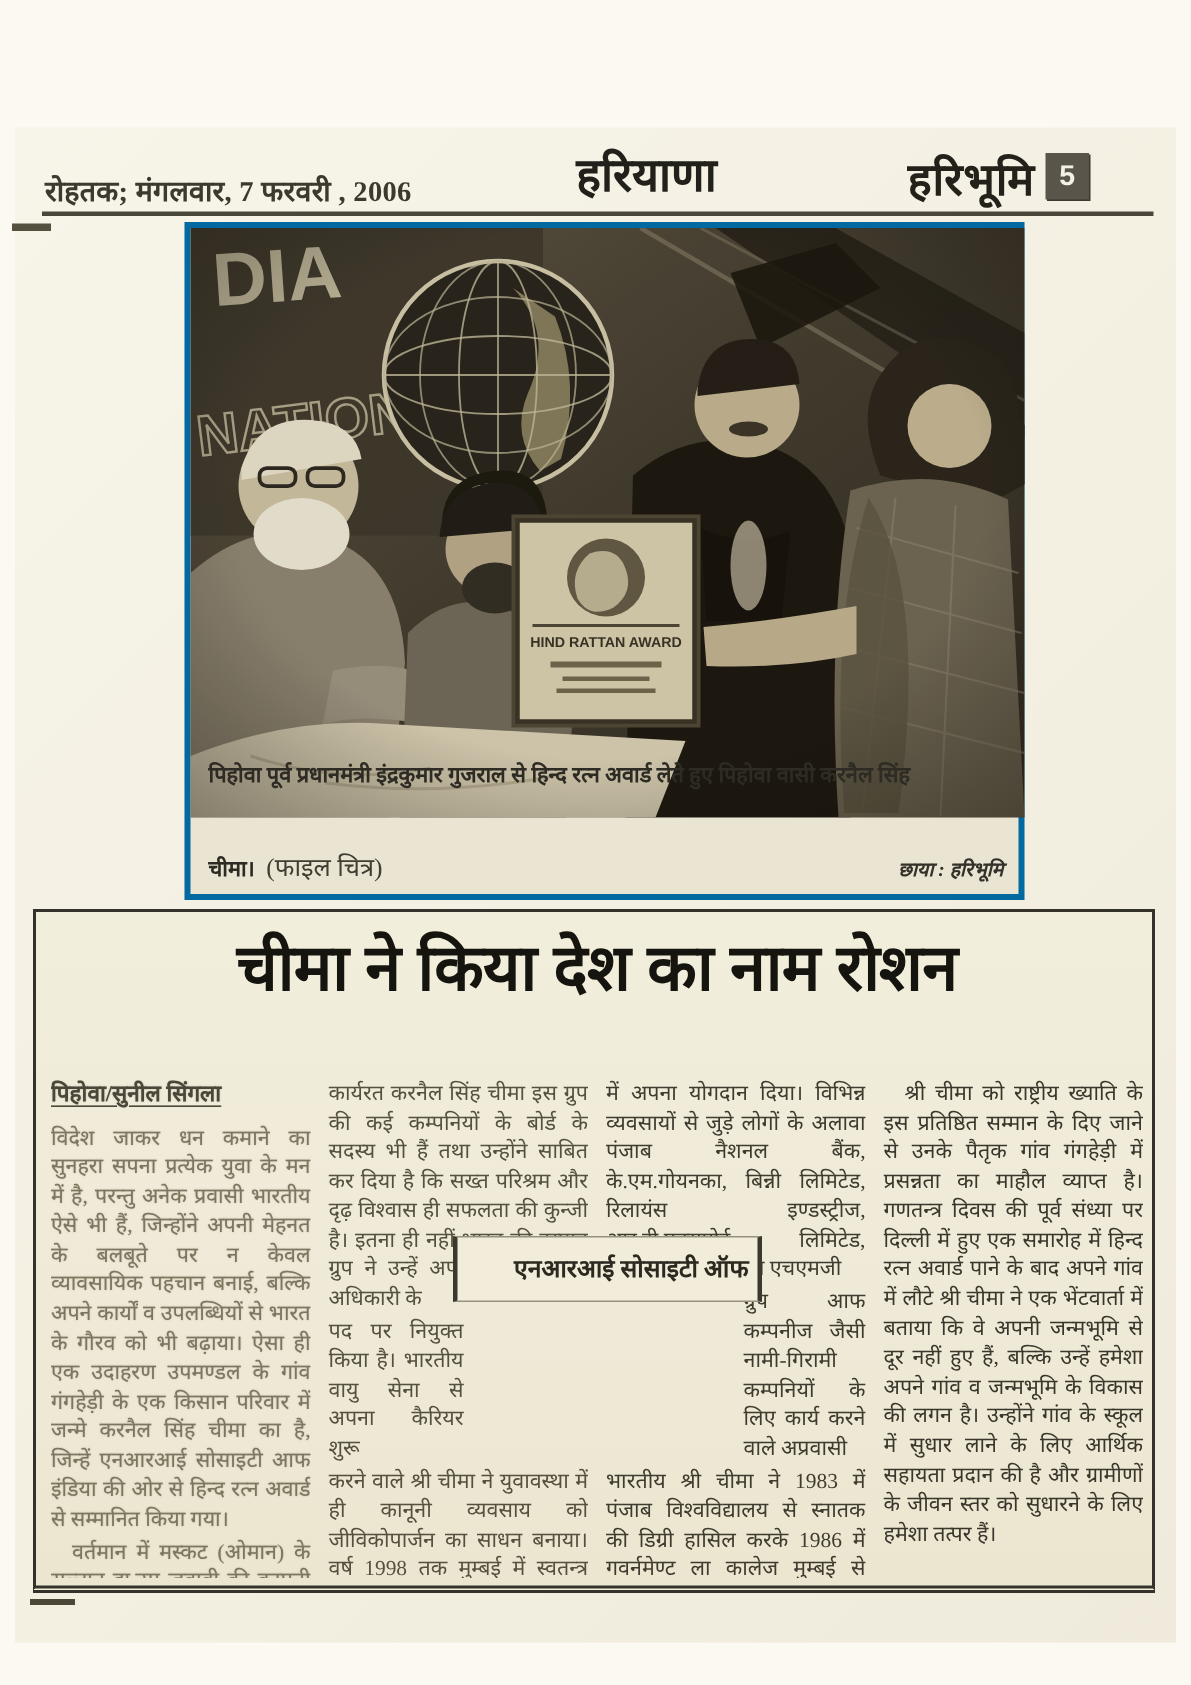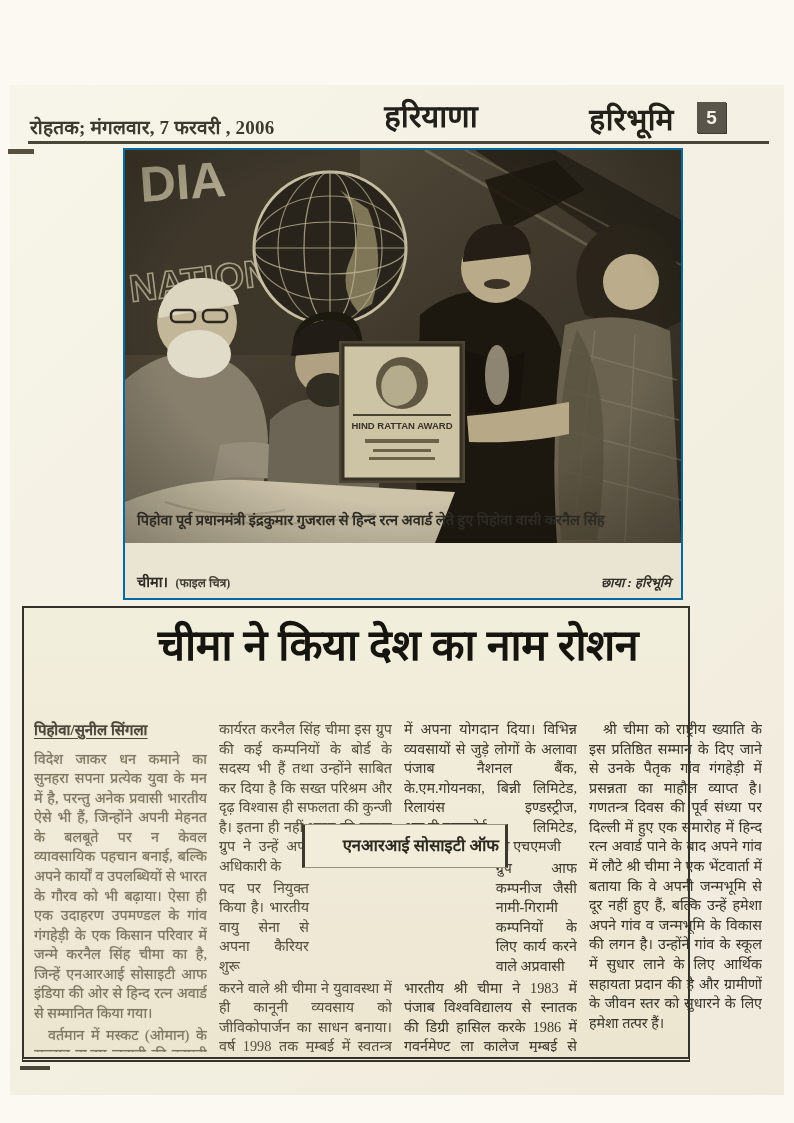--- a/index.html
+++ b/index.html
@@ -9,38 +9,38 @@
     font-family:"Liberation Serif","DejaVu Sans",serif;
     color:#2e2b23;
   }
   .scan-tint{position:absolute;left:10px;top:85px;width:774px;height:1010px;
     background:linear-gradient(135deg,#f7f4e9 0%,#f3efe1 55%,#efeadc 100%);}
   
   .masthead{position:absolute;left:28px;top:96px;width:742px;height:48px;}
   .dateline{position:absolute;left:2px;top:18px;font-size:19px;font-weight:700;color:#3c392f;letter-spacing:.2px;}
   .section-title{position:absolute;left:318px;top:-2px;width:170px;text-align:center;
     font-size:31px;font-weight:800;color:#22201a;font-family:"Liberation Sans","DejaVu Sans",sans-serif;}
-  .paper-name{position:absolute;right:96px;top:2px;font-size:30px;font-weight:800;color:#24211a;
+  .paper-name{position:absolute;right:80px;top:2px;font-size:30px;font-weight:800;color:#24211a;
     font-family:"Liberation Sans","DejaVu Sans",sans-serif;letter-spacing:.5px;text-align:center;}
   .page-badge{position:absolute;right:44px;top:6px;width:29px;height:31px;background:#59554b;
     color:#f3f0e6;font-family:"Liberation Sans",sans-serif;font-size:19px;font-weight:700;
     display:flex;align-items:center;justify-content:center;box-shadow:1px 1px 0 #3c3931;}
   .masthead-rule{position:absolute;left:28px;top:141px;width:741px;height:3px;background:#4a463a;}
   .masthead-dash{position:absolute;left:8px;top:149px;width:26px;height:5px;background:#55503f;}
   
   .figure-box{position:absolute;left:123px;top:148px;width:560px;height:452px;
-    border:2px solid #0369a1;background:#e9e5d2;box-sizing:border-box;}
+    border:4px solid #0369a1;background:#e9e5d2;box-sizing:border-box;}
   .photo{position:absolute;left:0;top:0;width:556px;height:393px;display:block;}
   .caption{position:absolute;left:0;bottom:0;width:100%;box-sizing:border-box;
     padding:4px 10px 5px 12px;font-size:14.5px;font-weight:700;color:#2d2b23;line-height:1.35;}
   .caption-line2{display:flex;justify-content:space-between;align-items:baseline;}
-  .caption-note{font-size:12px;font-weight:700;color:#403d32;margin-left:4px;}
+  .caption-note{font-size:17px;font-weight:400;color:#403d32;margin-left:4px;}
   .credit{font-size:13px;font-weight:700;font-style:italic;color:#34312a;margin-top:44px;}
   
-  .article-box{position:absolute;left:22px;top:606px;width:668px;height:456px;box-sizing:border-box;
+  .article-box{position:absolute;left:22px;top:606px;width:748px;height:456px;box-sizing:border-box;
     border:2px solid #34322a;border-bottom:5px double #34322a;
     background:linear-gradient(180deg,#f2eedc 0%,#efead7 60%,#ece6d0 100%);}
   .article-dash{position:absolute;left:20px;top:1066px;width:30px;height:4px;background:#4c4838;}
   .headline{position:absolute;left:10px;top:6px;width:728px;text-align:center;
     font-family:"Liberation Sans","DejaVu Sans",sans-serif;
     font-size:43px;font-weight:800;color:#15140f;letter-spacing:-.5px;white-space:nowrap;}
   .cols{position:absolute;left:10px;top:74px;width:728px;height:370px;
     display:flex;gap:12px;font-size:14.3px;line-height:1.37;text-align:justify;}
   .col{width:173px;flex:0 0 173px;overflow:hidden;margin-top:38px;}
   .byline{font-weight:700;text-decoration:underline;text-underline-offset:3px;

